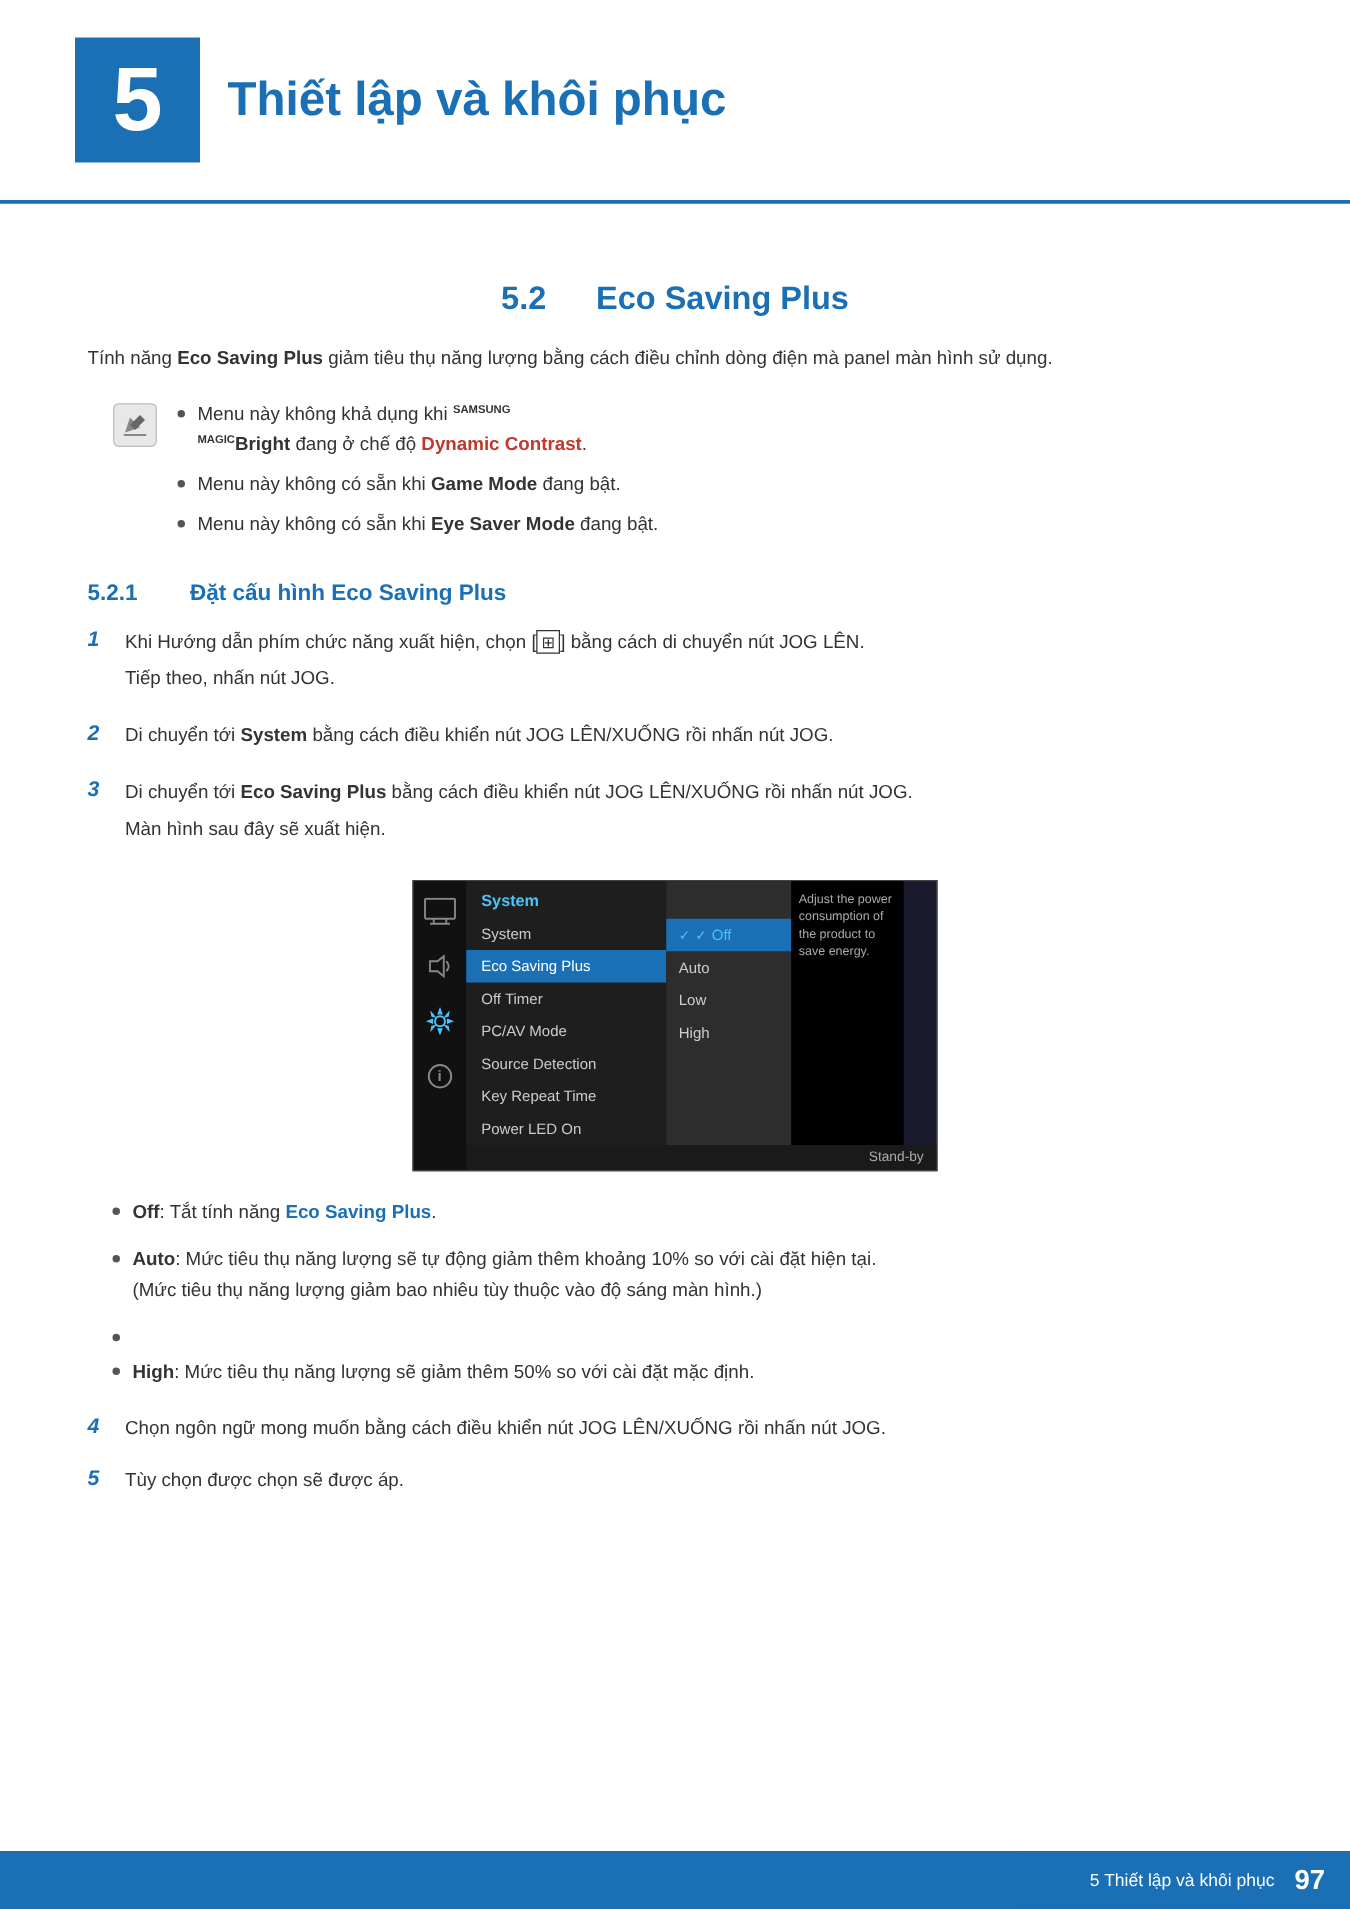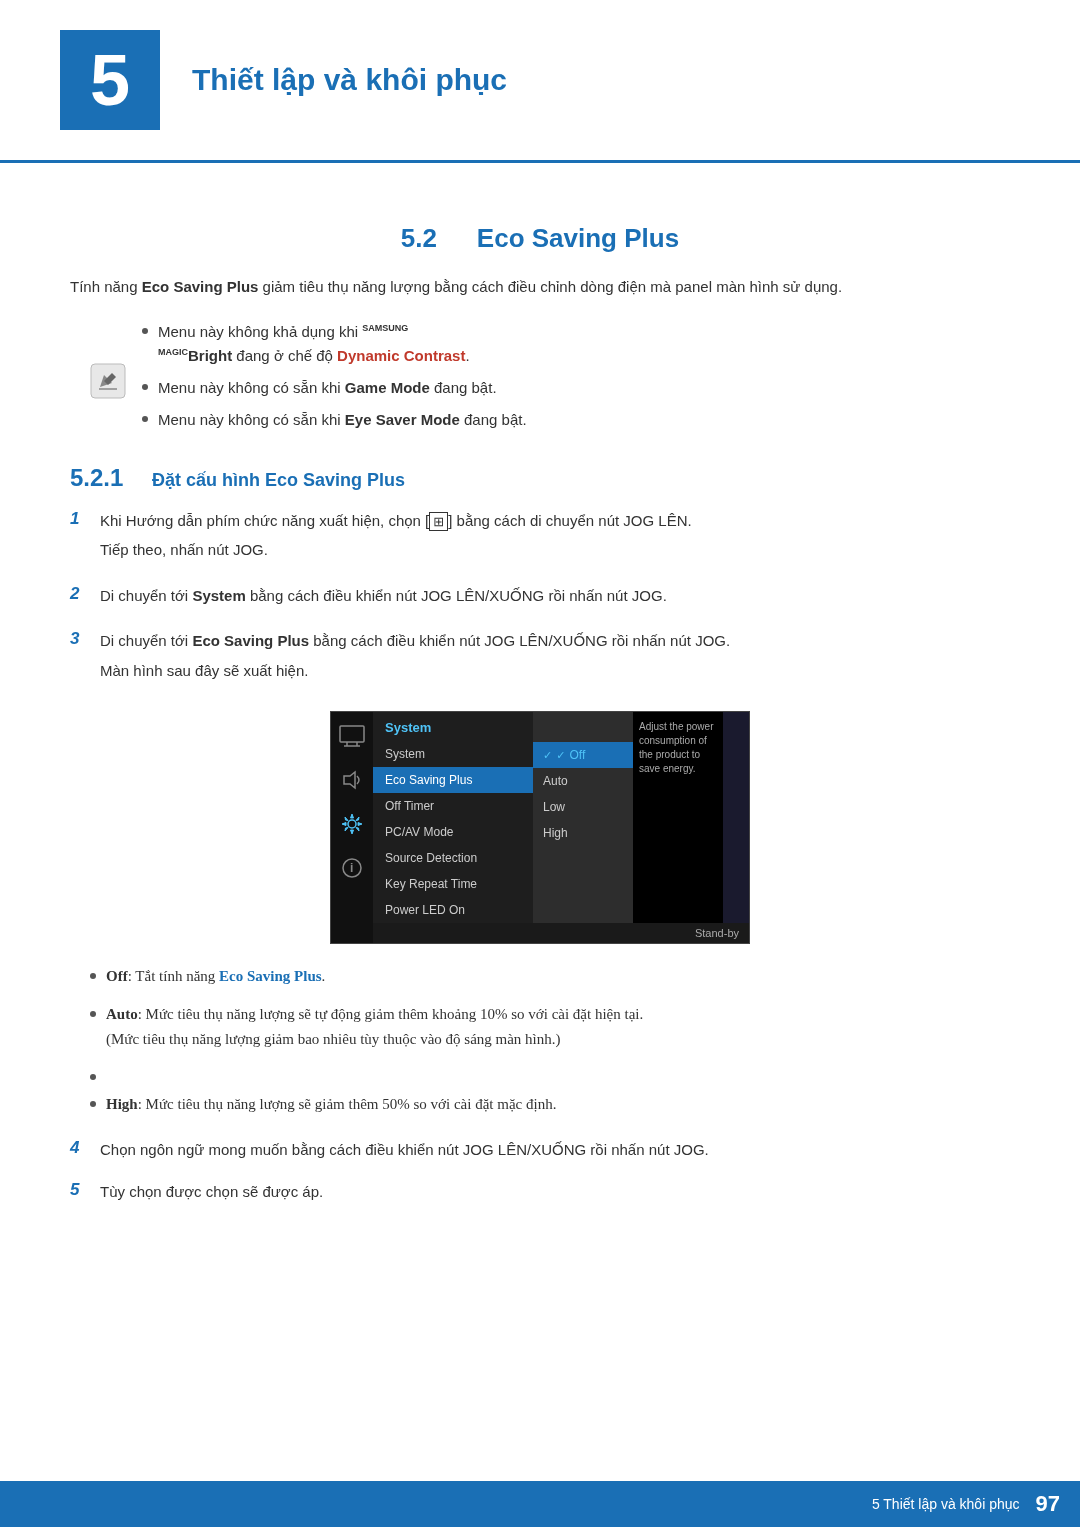--- a/index.html
+++ b/index.html
@@ -39,24 +39,24 @@
       content: '';
       position: absolute;
       top: -8px;
       left: -8px;
       right: 8px;
       bottom: 8px;
       border: 3px solid #ccc;
       z-index: -1;
     }
     .chapter-title {
-      font-size: 30px;
-      font-weight: bold;
-      color: #1a6fb5;
-      margin-left: 32px;
+      font-size: 38px;
+      font-weight: bold;
+      color: #1a6fb5;
+      margin-left: 22px;
     }
 
     
     .content {
       padding: 20px 70px 80px 70px;
     }
 
     
     .section-heading {
       display: flex;
@@ -82,21 +82,21 @@
     .body-text {
       line-height: 1.7;
       margin-bottom: 18px;
       color: #333;
       font-size: 15px;
     }
 
     
     .note-block {
       display: flex;
-      align-items: center;
+      align-items: flex-start;
       margin: 20px 0 20px 20px;
       gap: 16px;
     }
     .note-icon {
       width: 36px;
       height: 36px;
       flex-shrink: 0;
       margin-top: 2px;
     }
     .note-lines {
@@ -120,21 +120,21 @@
       margin-top: 8px;
     }
 
     
     .subsection-heading {
       display: flex;
       align-items: baseline;
       margin: 24px 0 16px 0;
     }
     .subsection-number {
-      font-size: 24px;
+      font-size: 18px;
       font-weight: bold;
       color: #1a6fb5;
       margin-right: 12px;
       min-width: 70px;
     }
     .subsection-title {
       font-size: 18px;
       font-weight: bold;
       color: #1a6fb5;
     }
@@ -247,21 +247,20 @@
       font-size: 10px;
       color: #aaa;
       line-height: 1.4;
     }
 
     
     .options-list {
       list-style: none;
       padding: 0;
       margin: 10px 0 20px 20px;
-      font-family: Liberation Serif, serif;
     }
     .options-item {
       display: flex;
       align-items: flex-start;
       margin-bottom: 12px;
       line-height: 1.7;
       font-size: 15px;
     }
     .options-item .bullet-dot {
       margin-top: 9px;

